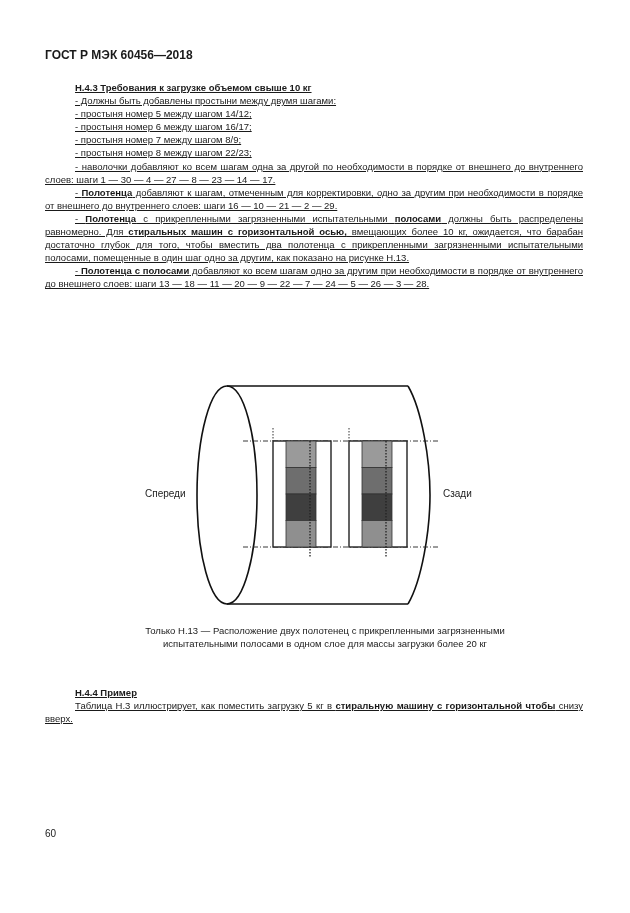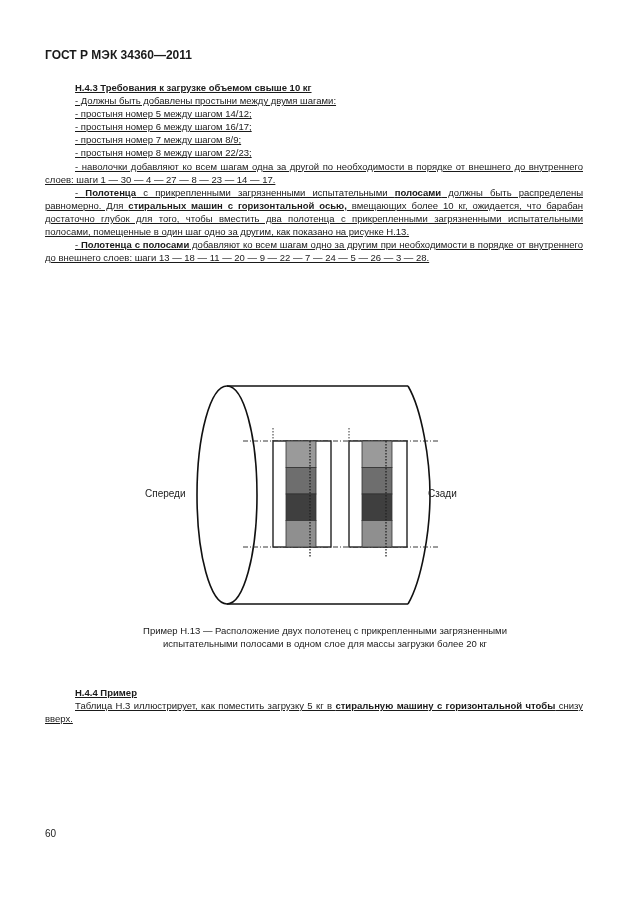--- a/index.html
+++ b/index.html
@@ -28,30 +28,31 @@
       position: absolute; left: 100px; width: 450px; top: 624px;
       font-size: 9.5px; line-height: 13px; text-align: center;
     }
     .page-number {
       position: absolute; left: 45px; top: 828px; font-size: 10px;
     }
   </style>
 </head>
 <body>
 
-<div class="page-header">ГОСТ Р МЭК 34360—2011</div>
+<div class="page-header">ГОСТ Р МЭК 60456—2018</div>
 
 <div class="text-block" style="top:81px;">
   <p class="heading">Н.4.3 Требования к загрузке объемом свыше 10 кг</p>
   <p class="li">- Должны быть добавлены простыни между двумя шагами:</p>
   <p class="li">- простыня номер 5 между шагом 14/12;</p>
   <p class="li">- простыня номер 6 между шагом 16/17;</p>
   <p class="li">- простыня номер 7 между шагом 8/9;</p>
   <p class="li">- простыня номер 8 между шагом 22/23;</p>
   <p class="indent">- наволочки добавляют ко всем шагам одна за другой по необходимости в порядке от внешнего до внутреннего слоев: шаги 1 — 30 — 4 — 27 — 8 — 23 — 14 — 17.</p>
+  <p class="indent"><span>- </span><b>Полотенца</b><span> добавляют к шагам, отмеченным для корректировки, одно за другим при необходимости в порядке от внешнего до внутреннего слоев: шаги  16 — 10 — 21 — 2 — 29.</span></p>
   <p class="indent"><span>- </span><b>Полотенца</b><span> с прикрепленными загрязненными испытательными </span><b>полосами</b><span> должны быть распределены равномерно. Для </span><b>стиральных машин с горизонтальной осью,</b><span> вмещающих более 10 кг, ожидается, что барабан достаточно глубок для того, чтобы вместить два полотенца с прикрепленными загрязненными испытательными полосами, помещенные в один шаг одно за другим, как показано на рисунке Н.13.</span></p>
   <p class="indent"><span>- </span><b>Полотенца с полосами</b><span> добавляют ко всем шагам одно за другим при необходимости в порядке от внутреннего до внешнего слоев: шаги  13 — 18 — 11 — 20 — 9 — 22 — 7 — 24 — 5 — 26 — 3 — 28.</span></p>
 </div>
 
 <svg class="figure" viewBox="0 0 630 913">
 
   <g fill="none" stroke="#111" stroke-width="1.6">
     <line x1="227" y1="386" x2="408" y2="386"></line>
     <line x1="227" y1="604" x2="408" y2="604"></line>
     <ellipse cx="227" cy="495" rx="30" ry="109"></ellipse>
@@ -79,24 +80,24 @@
         <rect x="362" y="467.5" width="30" height="26.5" fill="#6e6e6e" stroke="#333" stroke-width="0.8"></rect>
         <rect x="362" y="494" width="30" height="26.5" fill="#3f3f3f" stroke="#333" stroke-width="0.8"></rect>
         <rect x="362" y="520.5" width="30" height="26.5" fill="#8f8f8f" stroke="#333" stroke-width="0.8"></rect>
         <line x1="349" y1="428" x2="349" y2="441" stroke="#333" stroke-width="1" stroke-dasharray="1.5,1.5"></line>
         <line x1="386" y1="441" x2="386" y2="558" stroke="#222" stroke-width="1.3" stroke-dasharray="1.5,1.5"></line>
       </g>
     </g>
 </svg>
 
 <div class="fig-label" style="left:145px; top:488px;">Спереди</div>
-<div class="fig-label" style="left:428px; top:488px;">Сзади</div>
+<div class="fig-label" style="left:443px; top:488px;">Сзади</div>
 
 <div class="caption">
-  <div>Пример Н.13 — Расположение двух полотенец с прикрепленными загрязненными</div>
+  <div>Только Н.13 — Расположение двух полотенец с прикрепленными загрязненными</div>
   <div>испытательными полосами в одном слое для массы загрузки более 20 кг</div>
 </div>
 
 <div class="text-block" style="top:686px;">
   <p class="heading">Н.4.4 Пример</p>
   <p class="indent"><span>Таблица Н.3 иллюстрирует, как поместить загрузку 5 кг в </span><b>стиральную машину с горизонтальной чтобы</b><span> снизу вверх.</span></p>
 </div>
 
 <div class="page-number">60</div>
 

